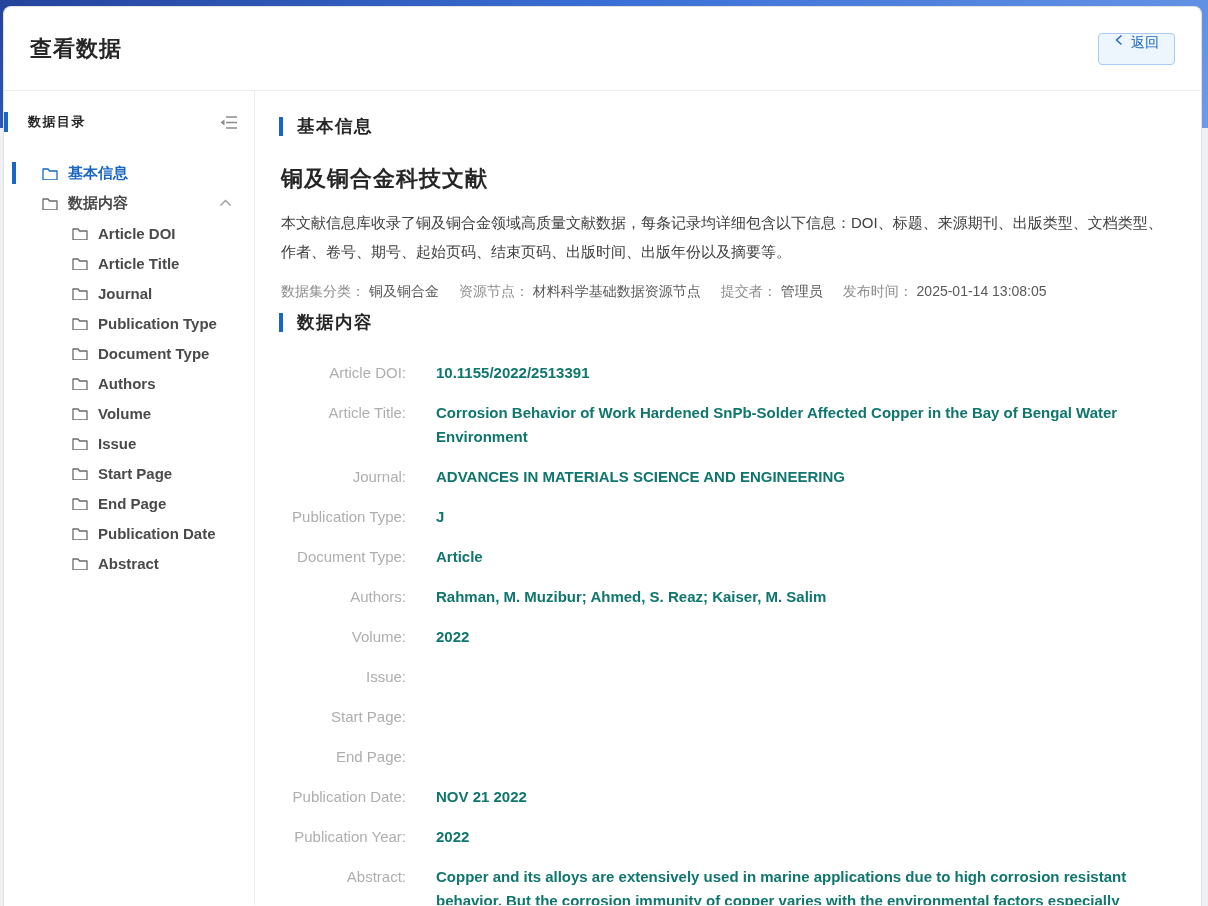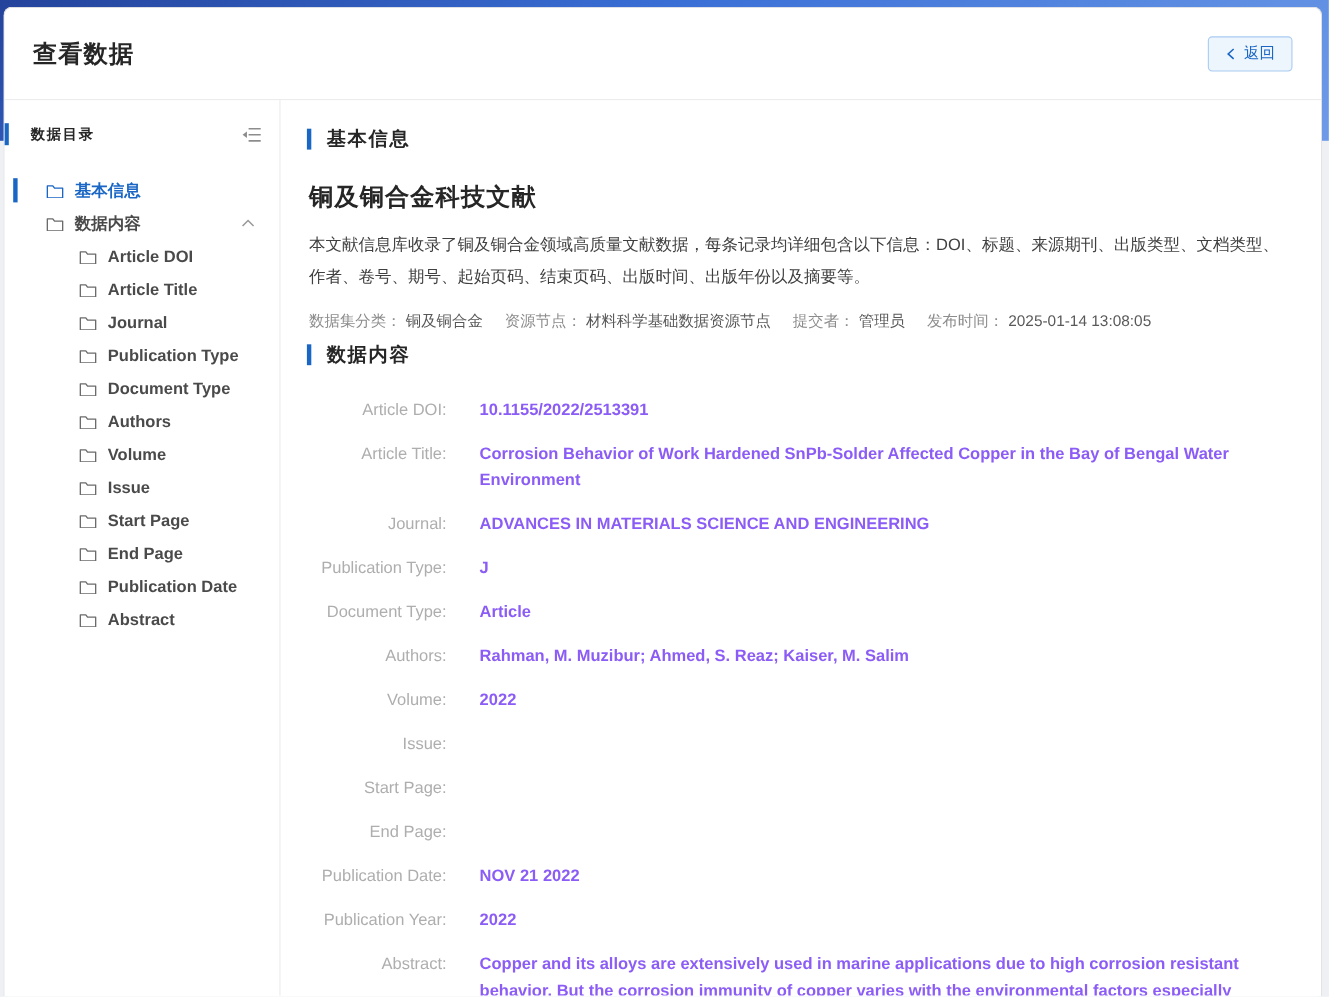--- a/index.html
+++ b/index.html
@@ -10,21 +10,21 @@
     background:linear-gradient(155deg,#24439b 0%,#3a6fd6 42%,#5d8de2 75%,#6f9ae8 100%); }
 
   .card { position:absolute; left:3px; top:6px; width:1199px; bottom:0;
     background:#fff; border:1px solid #e2e2e2; border-bottom:none;
     border-radius:8px 8px 0 0; overflow:hidden; }
 
   
   .card-header { height:84px; display:flex; align-items:center;
     justify-content:space-between; padding:0 26px; border-bottom:1px solid #ececec; }
   .page-title { font-size:22px; font-weight:700; color:#262626; letter-spacing:1px; }
-  .back-btn { display:inline-flex; align-items:center; gap:7px; height:32px;
+  .back-btn { display:inline-flex; align-items:flex-start; gap:7px; height:32px;
     padding:0 15px; background:#edf5fd; border:1px solid #a9cbf2; border-radius:4px;
     color:#1a66c4; font-size:14px; cursor:pointer; font-family:Liberation Sans, sans-serif; }
   .back-btn svg { display:block; }
 
   .card-body { display:flex; height:calc(100% - 85px); }
 
   
   .sidebar { width:251px; flex:none; border-right:1px solid #ececec; padding-top:21px; }
   .sidebar-header { display:flex; align-items:center; padding-right:16px; margin-bottom:16px; }
   .accent-bar { width:4px; height:20px; background:#1a66c4; flex:none; }
@@ -57,21 +57,21 @@
   .desc { font-size:15px; color:#404040; line-height:29px; margin:14px 0 0 2px;
     max-width:930px; }
   .meta-row { display:flex; gap:20px; font-size:14px; margin:17px 0 9px 2px;align-items:center; }
   .meta-label { color:#8c8c8c; }
   .meta-value { color:#595959; }
 
   .fields { padding:27px 0 0 13px; }
   .field-row { display:flex; align-items:flex-start; margin-bottom:16px; }
   .f-label { width:114px; flex:none; text-align:right; color:#aeaeae;
     font-size:15px; line-height:24px; }
-  .f-value { margin-left:30px; font-size:15px; font-weight:600; color:#8b5cf6;
+  .f-value { margin-left:30px; font-size:15px; font-weight:600; color:#0f766e;
     line-height:24px; max-width:752px; min-height:24px; align-self:center; }
 </style>
 </head>
 <body>
 
 <div class="banner"></div>
 
 <div class="card">
 
   <div class="card-header">

